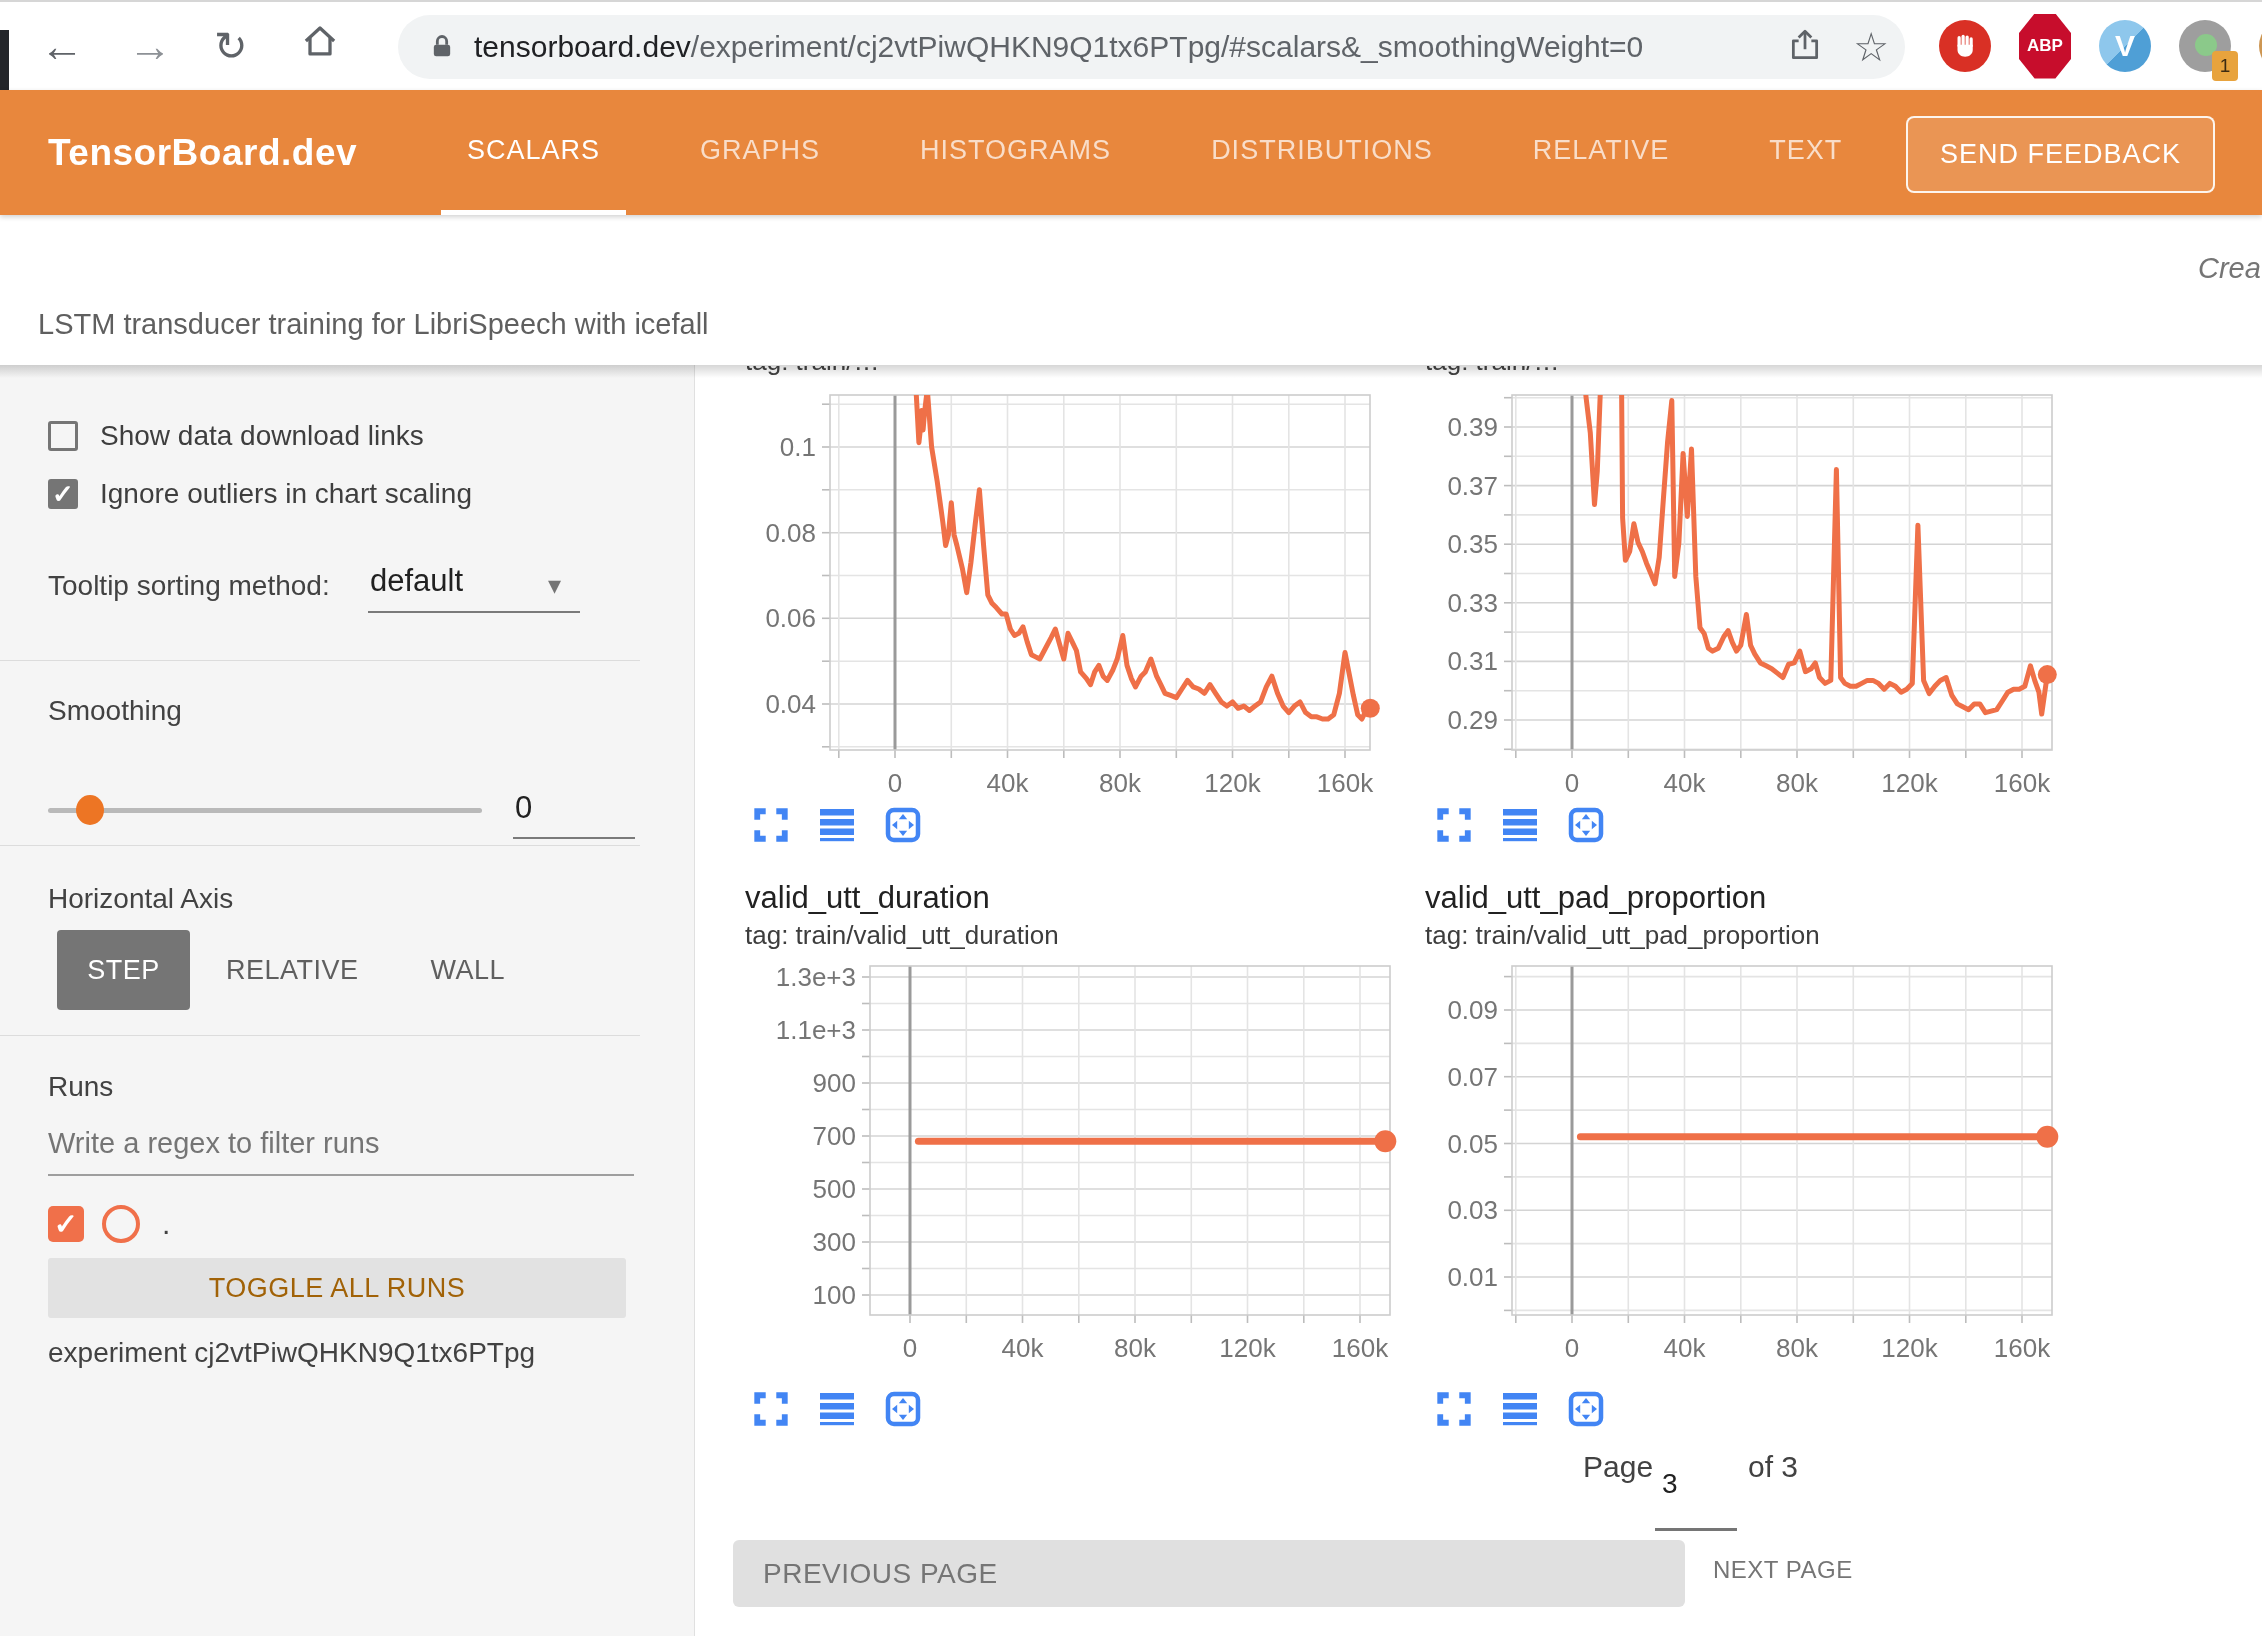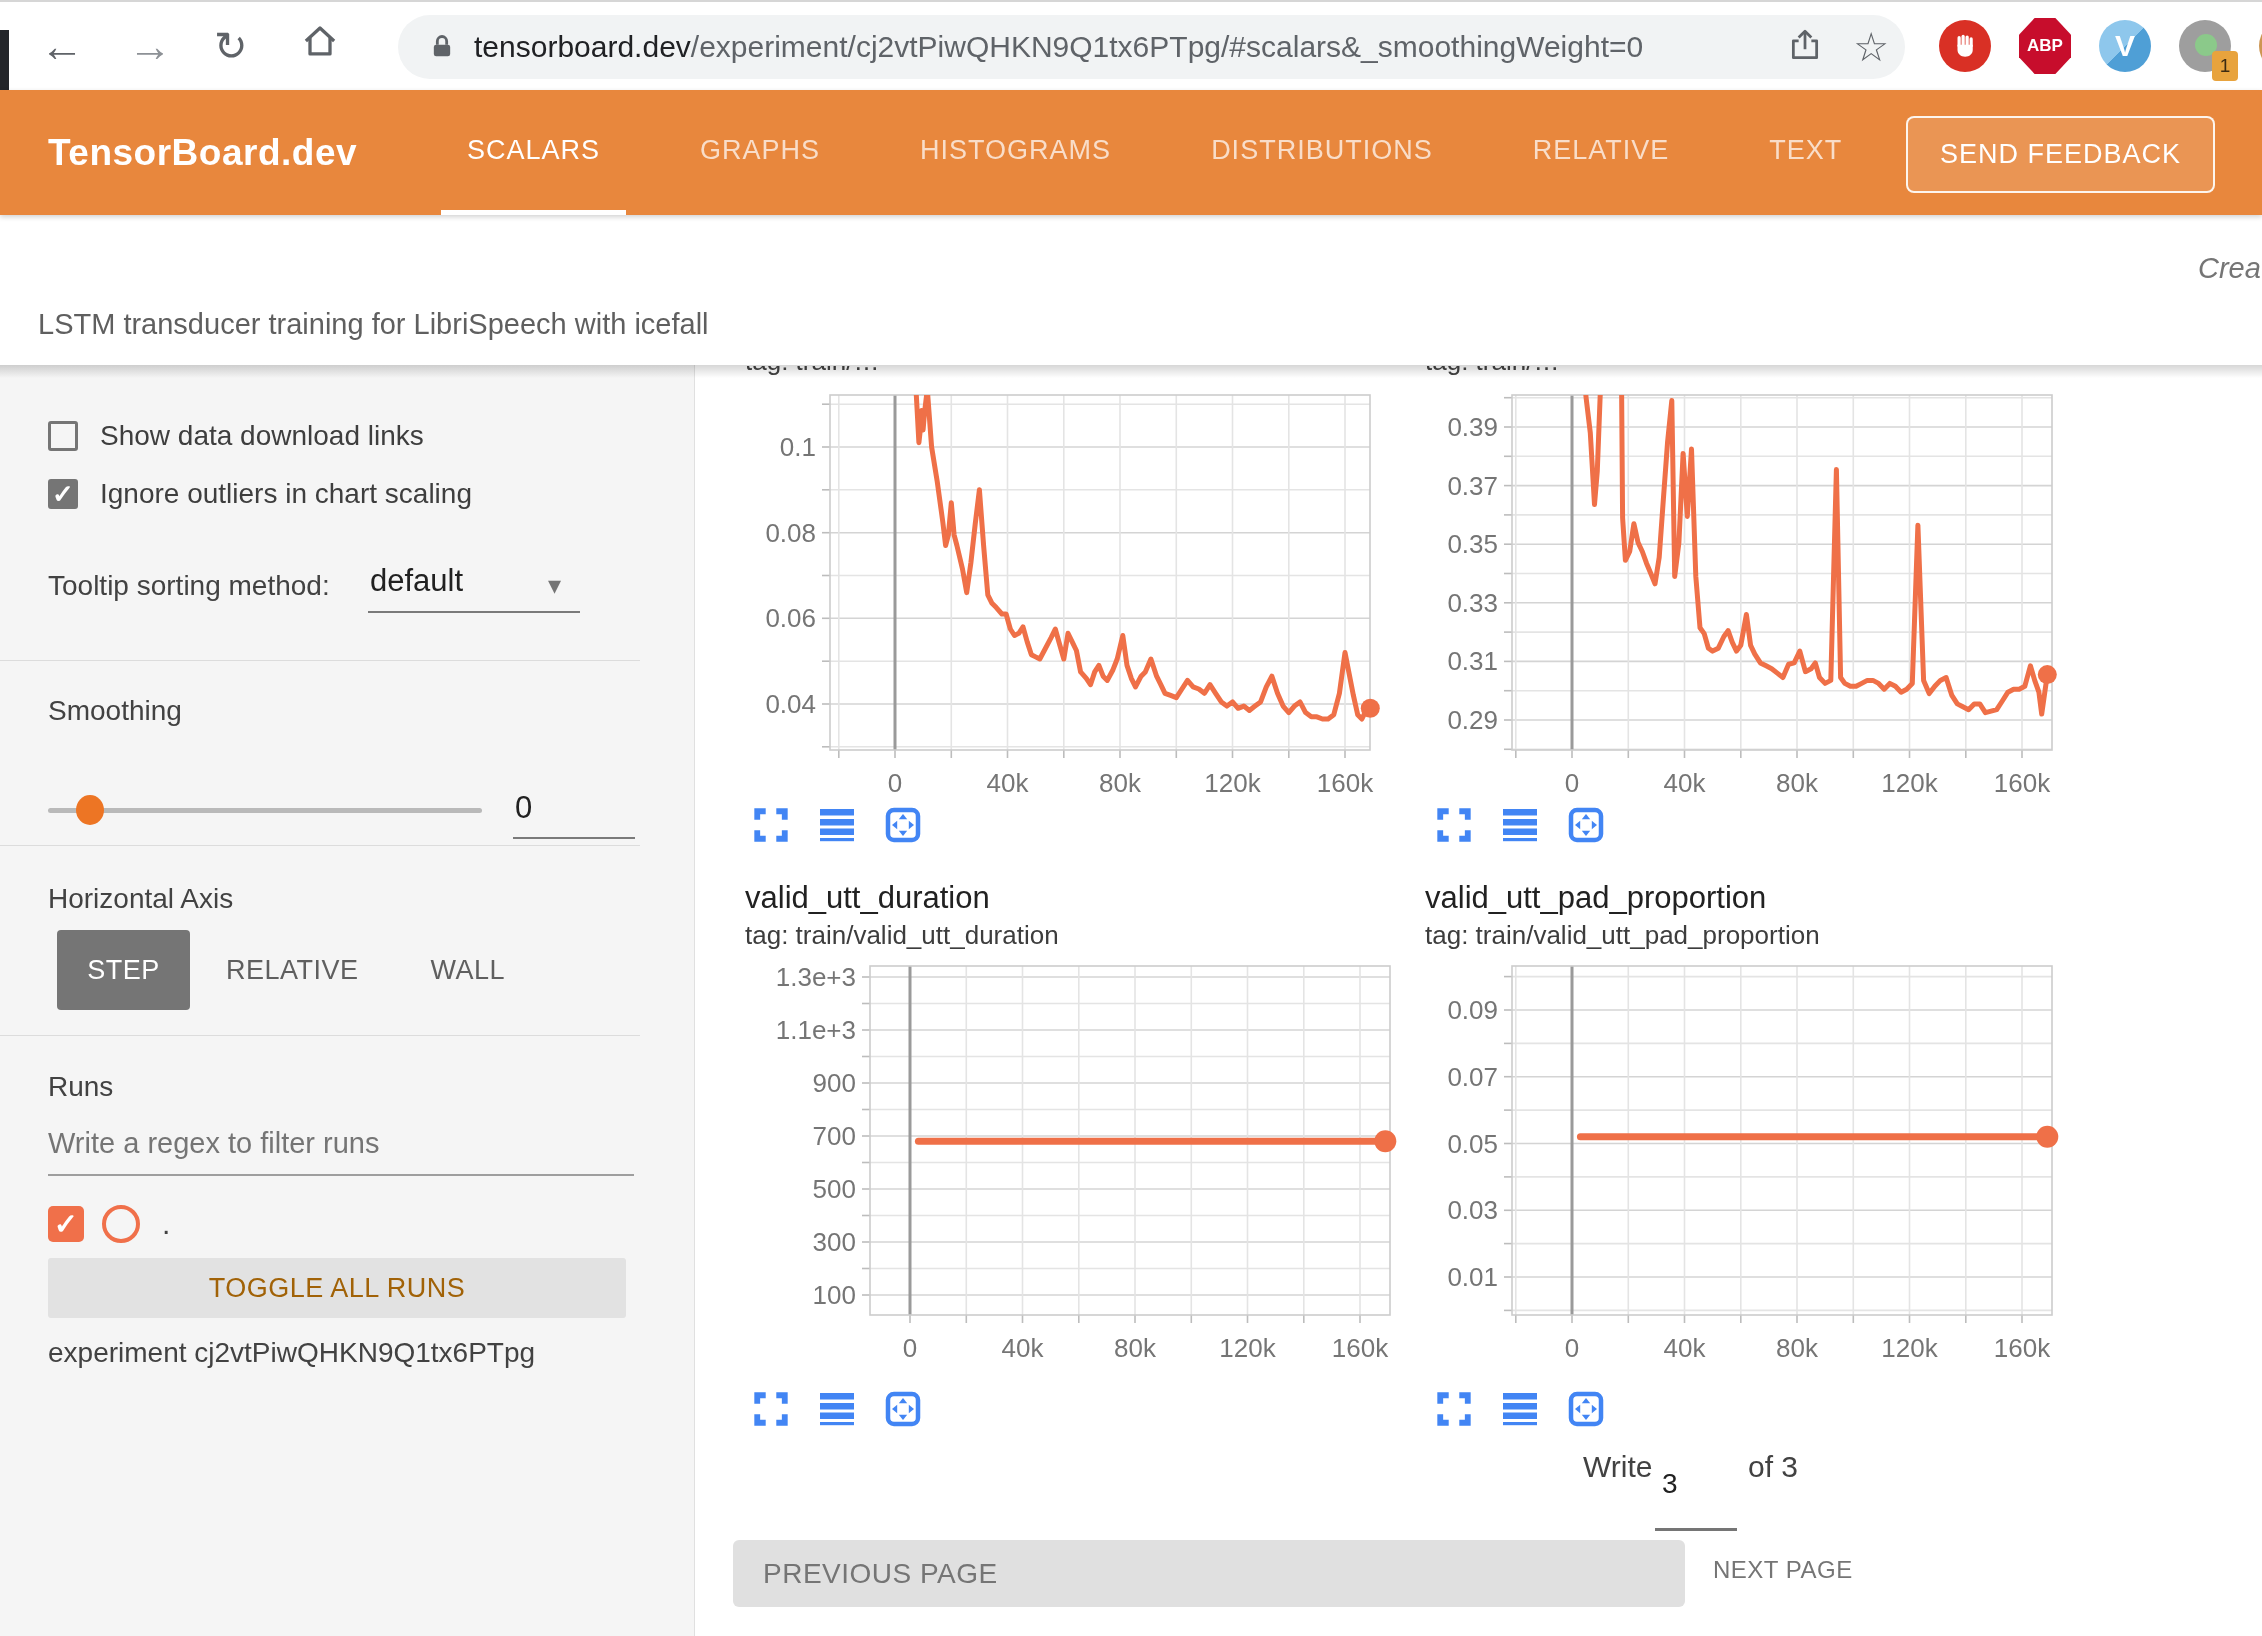--- a/index.html
+++ b/index.html
@@ -14,21 +14,21 @@
             display:flex;align-items:center;}
   .url-pill .lock{margin-left:30px;display:flex;align-items:center;}
   .url-text{margin-left:18px;font-size:30px;white-space:nowrap;}
   .url-host{color:#202124;}
   .url-path{color:#5f6368;}
   .pill-right{position:absolute;right:16px;top:0;height:64px;display:flex;align-items:center;gap:30px;}
   .star{font-size:40px;color:#5f6368;cursor:pointer;line-height:1;}
   .ext-row{position:absolute;top:17px;display:flex;gap:26px;align-items:center;}
   .ext{width:54px;height:54px;display:flex;align-items:center;justify-content:center;position:relative;cursor:pointer;}
   .ext-hand{width:52px;height:52px;border-radius:50%;background:#d93025;display:flex;align-items:center;justify-content:center;}
-  .ext-abp{width:52px;height:56px;background:#c70d2c;color:#fff;font-weight:bold;font-size:17px;
+  .ext-abp{width:52px;height:65px;background:#c70d2c;color:#fff;font-weight:bold;font-size:17px;
            display:flex;align-items:center;justify-content:center;
            clip-path:polygon(30% 0,70% 0,100% 30%,100% 70%,70% 100%,30% 100%,0 70%,0 30%);}
   .ext-v{width:52px;height:52px;border-radius:50%;background:linear-gradient(135deg,#8ec7ec 50%,#4f9fd6 50%);
          color:#fff;font-weight:bold;font-size:30px;display:flex;align-items:center;justify-content:center;}
   .ext-gray{width:52px;height:52px;border-radius:50%;background:#9e9e9e;position:relative;}
   .ext-gray .dot{position:absolute;left:16px;top:14px;width:22px;height:22px;border-radius:50%;background:#8bc98a;}
   .ext-badge{position:absolute;right:-6px;bottom:-8px;width:26px;height:30px;background:#e8a33d;border-radius:4px;
              color:#3c2b12;font-size:19px;display:flex;align-items:center;justify-content:center;}
   .ext-cookie{width:52px;height:52px;border-radius:50%;background:#cd9652;
       background-image:radial-gradient(circle 5px at 16px 16px,#7a4f28 99%,transparent),
@@ -615,20 +615,20 @@
           <g fill="#4285f4">
             <path d="M18 7l-4.2 5.2h8.4z"></path>
             <path d="M18 29l-4.2-5.2h8.4z"></path>
             <path d="M7 18l5.2-4.2v8.4z"></path>
             <path d="M29 18l-5.2-4.2v8.4z"></path>
           </g>
         </svg>
       </span>
     </div>
 
-  <div class="page-label" style="left:1583px;top:1450px">Write</div>
+  <div class="page-label" style="left:1583px;top:1450px">Page</div>
   <div class="page-input">3</div>
   <div class="page-underline"></div>
   <div class="page-label" style="left:1748px;top:1450px">of 3</div>
   <div class="prev-btn">PREVIOUS PAGE</div>
   <div class="next-btn">NEXT PAGE</div>
 
 </div>
 
 </body></html>

